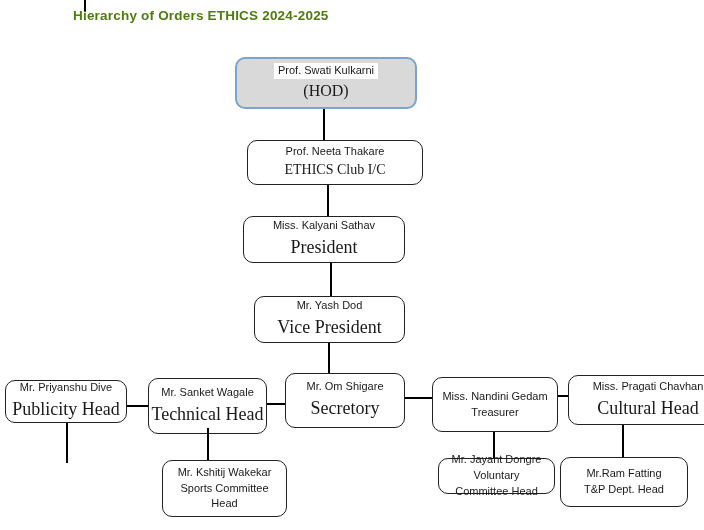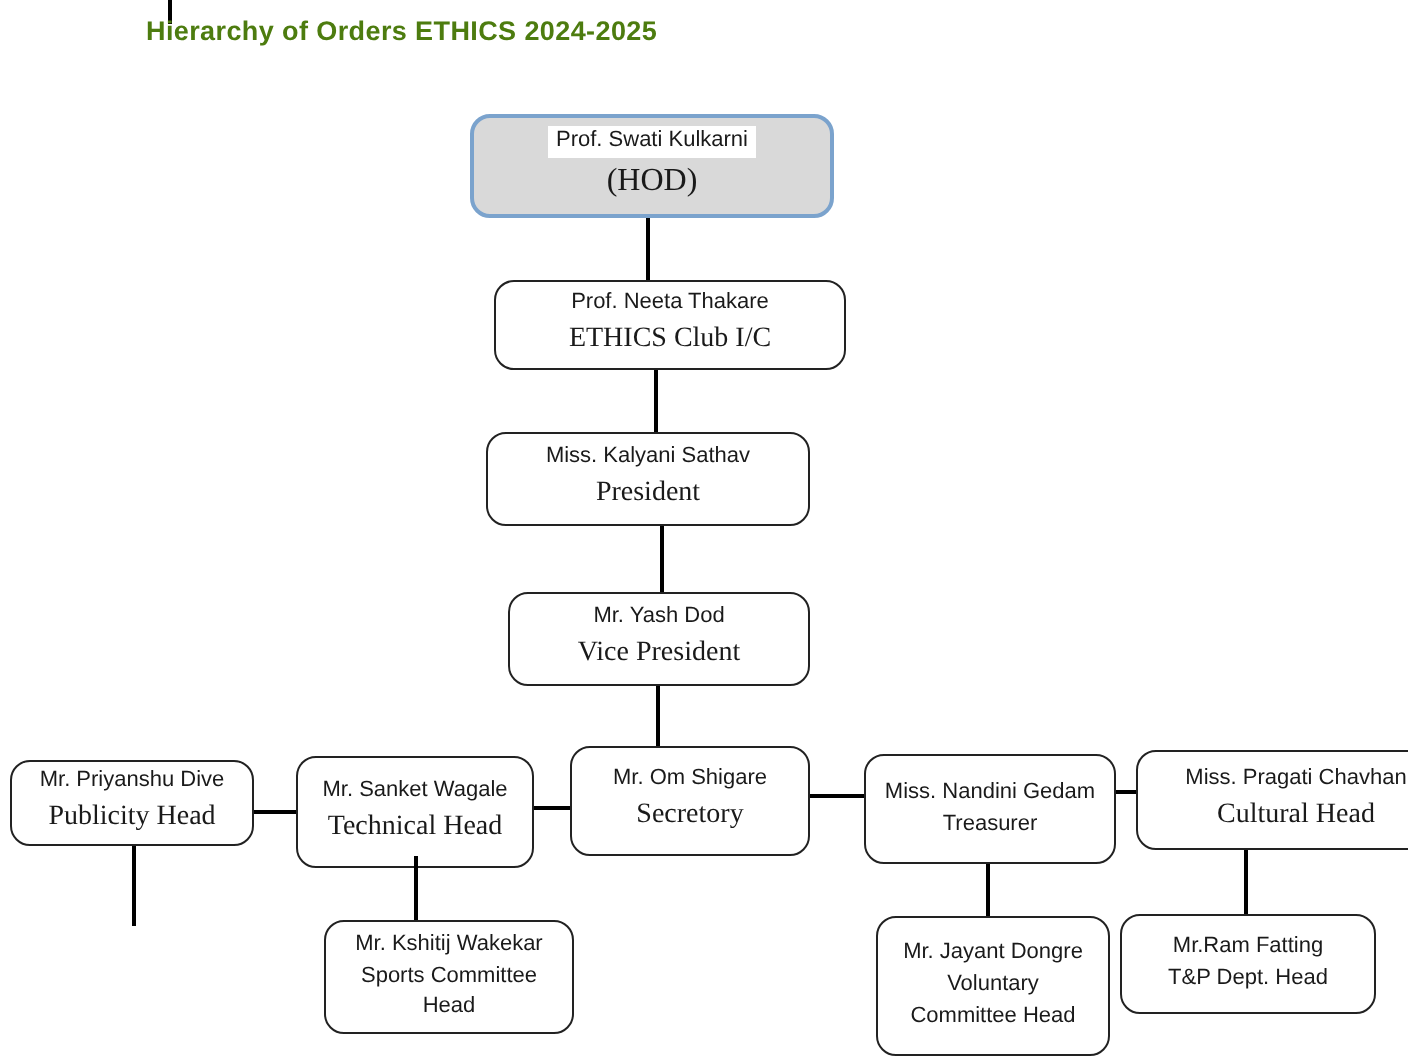--- a/index.html
+++ b/index.html
@@ -31,21 +31,21 @@
     background:#ffffff;
     display:flex;flex-direction:column;
     align-items:center;justify-content:center;
     text-align:center;
     line-height:1.45;
   }
   .node .name{font-size:11px;color:#1a1a1a;}
   .node .role{font-size:11px;color:#1a1a1a;}
   .node.serif-role .role{
     font-family:"Liberation Serif", serif;
-    font-size:14px;
+    font-size:18px;
   }
   .node.hod{
     background:var(--hod-fill,#d9d9d9);
     border:2px solid var(--hod-border,#7ba3cd);
   }
   .node.hod .name{background:#ffffff;padding:0 4px;}
   .node.hod .role{
     font-family:"Liberation Serif", serif;
     font-size:16px;
   }
@@ -108,21 +108,21 @@
     <span class="name">Miss. Pragati Chavhan</span>
     <span class="role">Cultural Head</span>
   </div>
 
 
   <div class="node narrow-role" style="left:162px;top:460px;width:125px;height:57px;">
     <span class="name">Mr. Kshitij Wakekar</span>
     <span class="role">Sports Committee Head</span>
   </div>
 
-  <div class="node narrow-role" style="left:438px;top:458px;width:117px;height:70px;text-align:center;">
+  <div class="node narrow-role" style="left:438px;top:458px;width:117px;height:36px;text-align:center;">
     <span class="name">Mr. Jayant Dongre</span>
     <span class="role">Voluntary Committee Head</span>
   </div>
 
   <div class="node" style="left:560px;top:457px;width:128px;height:50px;">
     <span class="name">Mr.Ram Fatting</span>
     <span class="role">T&amp;P Dept. Head</span>
   </div>
 
   <div class="line v" style="left:323px;top:109px;height:31px;"></div>

